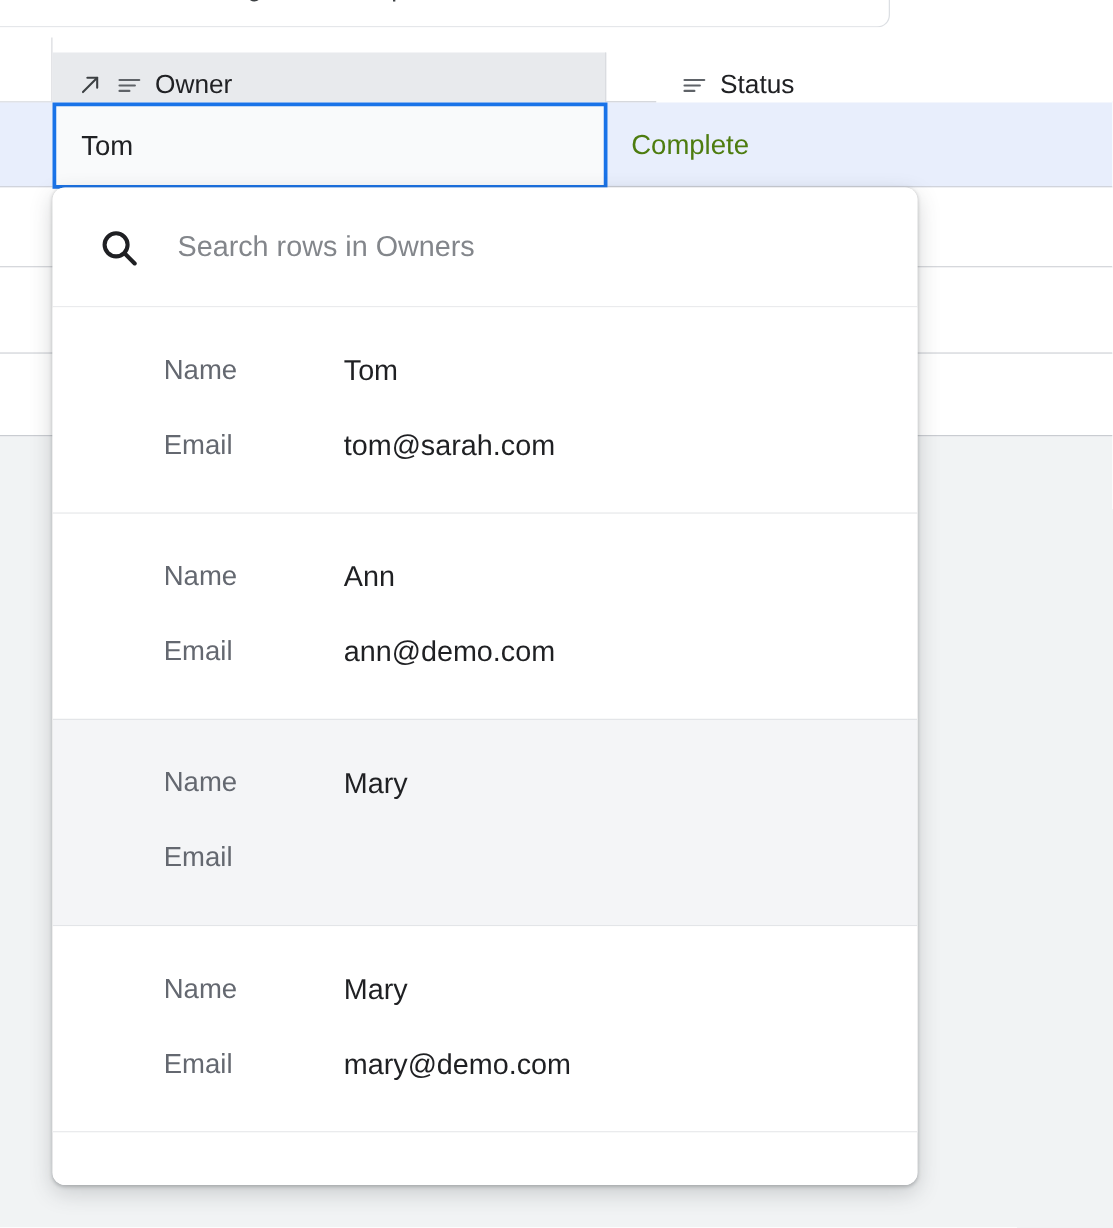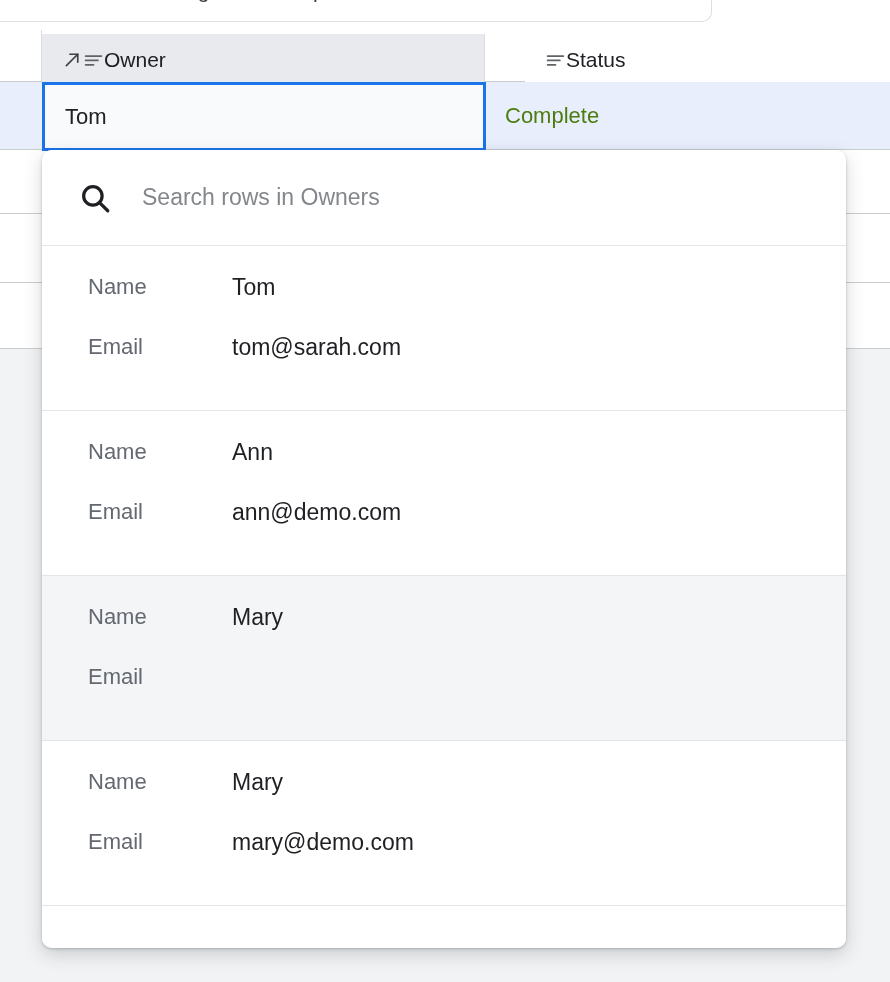--- a/index.html
+++ b/index.html
@@ -42,22 +42,22 @@
   .grid-header {
     position: absolute; left: 0; top: 30px; width: 890px; height: 52px;
     background: #ffffff;
     border-bottom: 1px solid #c9ccd1;
   }
   .gh-gutter {
     position: absolute; left: 0; top: 0; width: 42px; height: 51px;
     background: #ffffff; border-right: 1px solid #dadce0;
   }
   .gh-cell {
-    position: absolute; top: 4px; height: 51px;
-    display: flex; align-items: center; gap: 0;
+    position: absolute; top: 12px; height: 51px;
+    display: flex; align-items: center; gap: 10px;
     padding-left: 20px;
     font-size: 21px; color: #202124;
     border-right: 1px solid #dadce0;
   }
   .gh-owner { left: 42px; width: 443px; background: #e8eaed; }
   .gh-status { left: 485px; width: 405px; background: #ffffff; border-right: none; margin-left: 40px; }
   .gh-ico { width: 21px; height: 21px; display: block; flex: none; }
 
   
   .grid-rows { position: absolute; left: 0; top: 82px; width: 890px; height: 267px; }
@@ -86,21 +86,21 @@
     background: #f9fafb;
     z-index: 4;
   }
   .active-cell-text {
     position: absolute; left: 20px; top: 50%; transform: translateY(-50%);
     font-size: 22px; color: #202124;
   }
 
   
   .picker {
-    position: absolute; left: 42px; top: 150px; width: 804px; height: 798px;
+    position: absolute; left: 42px; top: 150px; width: 692px; height: 798px;
     background: #ffffff;
     border-radius: 10px;
     box-shadow: 0 1px 3px rgba(60,64,67,.28), 0 6px 18px rgba(60,64,67,.22);
     z-index: 10;
     overflow: hidden;
   }
 
   .picker-search {
     height: 96px; display: flex; align-items: center;
     padding: 0 36px; gap: 30px;
@@ -117,21 +117,21 @@
   .search-input::placeholder { color: #83868b; }
 
   .picker-list { background: #ffffff; }
 
   .opt {
     padding: 28px 0 32px 0;
     border-bottom: 1px solid #e3e5e8;
     background: #ffffff;
   }
   .opt.is-hovered { background: #f4f5f7; }
-  .opt-field { display: flex; height: 44px; }
+  .opt-field { display: flex; align-items: center; height: 44px; margin-left: 43px; }
   .opt-field + .opt-field { margin-top: 16px; }
   .opt-key {
     width: 190px; flex: none; padding-left: 46px;
     font-size: 22px; color: #646870;
   }
   .opt-val { font-size: 23px; color: #1f2023; }
 
   .picker-footer { height: 96px; background: #ffffff; }
 </style>
 </head>

